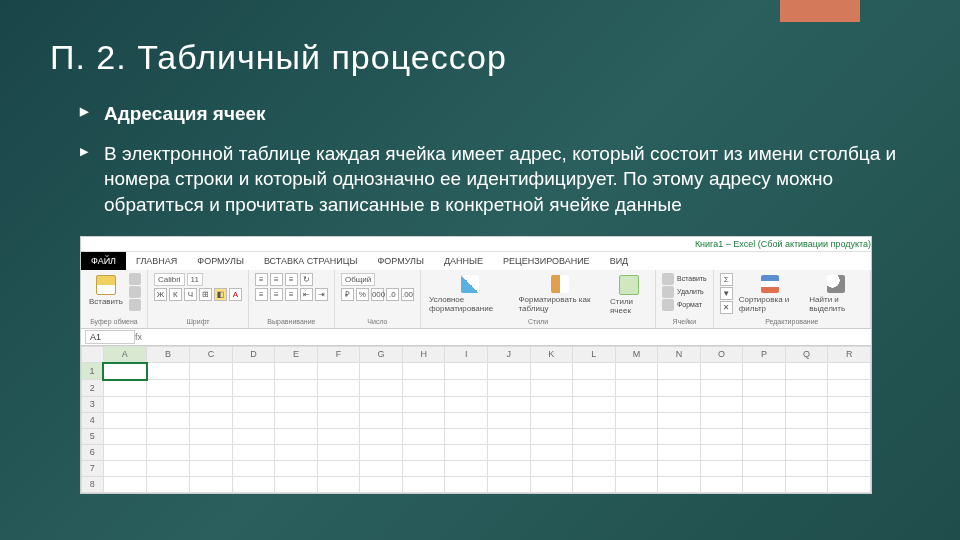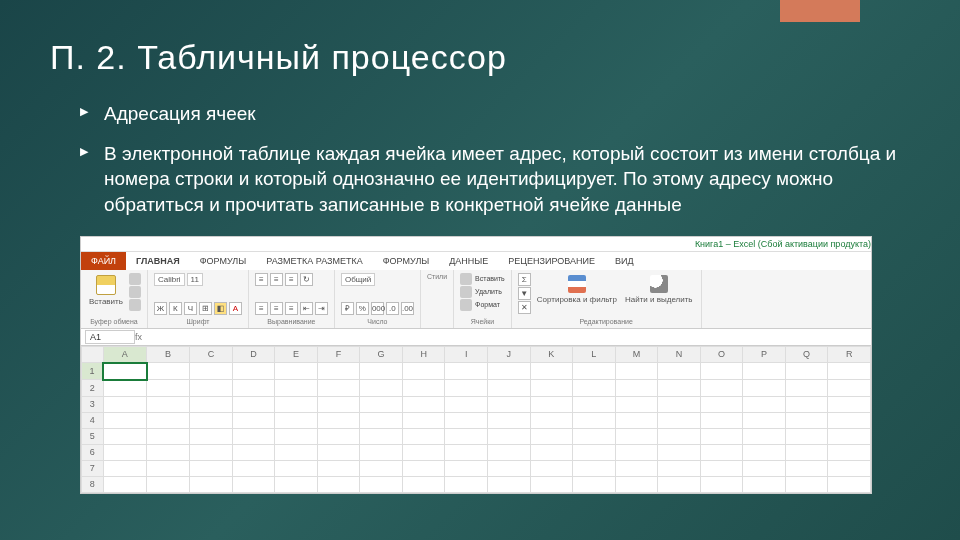--- a/index.html
+++ b/index.html
@@ -3,45 +3,45 @@
 <meta charset="utf-8">
 <style>
 html,body{margin:0;padding:0;width:960px;height:540px;overflow:hidden;font-family:"Segoe UI",Arial,sans-serif}
 body{background:linear-gradient(135deg,#1a4548 0%,#2a5f5d 50%,#1f4d4b 100%);position:relative}
 .accent{position:absolute;top:0;right:100px;width:80px;height:22px;background:#d47a5a}
 .slide{padding:30px 50px 15px 50px;color:#fff}
 .title{font-size:34px;font-weight:300;letter-spacing:1px;margin:8px 0 24px 0}
 .bullets{list-style:none;padding:0;margin:0 0 18px 30px}
 .bullets li{position:relative;padding-left:24px;margin-bottom:14px;font-size:19px;line-height:1.35;font-weight:300}
 .bullets li::before{content:"▶";position:absolute;left:0;top:3px;font-size:11px;color:#fff}
-.bullets li.bold{font-weight:400}
+.bullets li.bold{font-weight:700}
 .excel{margin-left:30px;background:#fff;color:#333;font-size:9px;width:790px;border:1px solid #ccc}
 .titlebar{background:#fff;color:#1a7c3a;text-align:right;font-size:9px;padding:2px 0;border-bottom:1px solid #ddd}
 .tabs{display:flex;background:#fff;font-size:9px}
 .tab{padding:4px 10px;color:#444}
-.tab.file{background:#c2410c;color:#fff}
-.tab.active{font-weight:700}
+.tab.file{background:#000000;color:#fff}
+.tab.active{font-weight:400}
 .ribbon{display:flex;background:#f5f5f5;border-bottom:1px solid #ccc;height:58px;font-size:8px;color:#555}
 .group{border-right:1px solid #ddd;padding:3px 6px;display:flex;flex-direction:column;justify-content:space-between}
 .group-content{display:flex;gap:4px;align-items:flex-start;flex:1}
 .group-label{text-align:center;font-size:7px;color:#777;white-space:nowrap}
 .bigbtn{display:flex;flex-direction:column;align-items:center;gap:2px;padding:2px}
 .ico{width:18px;height:18px;display:inline-block;background:#ccc;border-radius:2px}
 .ico.sm{width:12px;height:12px}
 .ico.paste{background:linear-gradient(180deg,#f0d060 50%,#fff 50%);border:1px solid #c0a040}
 .ico.cond{background:linear-gradient(45deg,#5ab0e0 50%,#fff 50%)}
 .ico.fmt{background:linear-gradient(90deg,#e0a050 50%,#fff 50%)}
 .ico.style{background:#d0e8c0;border:1px solid #8abe70}
 .ico.sort{background:linear-gradient(180deg,#5a8ed0 33%,#fff 33%,#fff 66%,#e07050 66%)}
 .ico.find{background:radial-gradient(circle at 30% 30%,#fff 40%,#888 41%)}
 .fontrow{display:flex;gap:2px;align-items:center}
 .dd{border:1px solid #ccc;background:#fff;padding:1px 3px;font-size:8px}
 .btnrow{display:flex;gap:2px}
 .sq{width:11px;height:11px;border:1px solid #bbb;background:#fff;font-size:8px;line-height:11px;text-align:center;color:#555}
-.alignbox{display:flex;flex-direction:column;gap:16px}
+.alignbox{display:flex;flex-direction:column;gap:2px}
 .stacksm{display:flex;flex-direction:column;gap:1px;font-size:7px;color:#444}
 .stacksm div{display:flex;gap:3px;align-items:center;white-space:nowrap}
 .cellref{display:flex;background:#fff;border-bottom:1px solid #ccc;padding:1px 4px;gap:0;align-items:center}
 .namebox{width:40px;border:1px solid #ccc;padding:1px 4px;font-size:9px}
 .fx{color:#777;font-size:9px}
 .grid{border-collapse:collapse;width:100%}
 .grid th,.grid td{border:1px solid #ddd;font-size:9px;height:13px;min-width:38px;text-align:center;color:#666;background:#fff}
 .grid th{background:#f0f0f0;font-weight:400}
 .grid th.rh{width:18px;min-width:18px}
 .grid td.rh{background:#f0f0f0;width:18px;min-width:18px}
@@ -56,21 +56,21 @@
 <ul class="bullets">
 <li class="bold">Адресация ячеек</li>
 <li>В электронной таблице каждая ячейка имеет адрес, который состоит из имени столбца и номера строки и который однозначно ее идентифицирует. По этому адресу можно обратиться и прочитать записанные в конкретной ячейке данные</li>
 </ul>
 <div class="excel">
 <div class="titlebar">Книга1 – Excel (Сбой активации продукта)</div>
 <div class="tabs">
 <div class="tab file">ФАЙЛ</div>
 <div class="tab active">ГЛАВНАЯ</div>
 <div class="tab">ФОРМУЛЫ</div>
-<div class="tab">РАЗМЕТКА РАЗМЕТКА</div>
+<div class="tab">ВСТАВКА СТРАНИЦЫ</div>
 <div class="tab">ФОРМУЛЫ</div>
 <div class="tab">ДАННЫЕ</div>
 <div class="tab">РЕЦЕНЗИРОВАНИЕ</div>
 <div class="tab">ВИД</div>
 </div>
 <div class="ribbon">
 <div class="group">
 <div class="group-content">
 <div class="bigbtn">
               <span class="ico paste"></span>
@@ -140,20 +140,34 @@
                 <span class="sq">%</span>
                 <span class="sq">000</span>
                 <span class="sq">.0</span>
                 <span class="sq">.00</span>
               </div>
 </div>
           </div>
 <div class="group-label">Число</div>
 </div>
 <div class="group">
+<div class="group-content">
+<div class="bigbtn">
+              <span class="ico cond"></span>
+              <span>Условное форматирование</span>
+            </div>
+<div class="bigbtn">
+              <span class="ico fmt"></span>
+              <span>Форматировать как таблицу</span>
+            </div>
+<div class="bigbtn">
+              <span class="ico style"></span>
+              <span>Стили ячеек</span>
+            </div>
+</div>
 <div class="group-label">Стили</div>
 </div>
 <div class="group">
 <div class="group-content">
             <div class="stacksm">
 <div>
                 <span class="ico sm"></span>
                 <span>Вставить</span>
               </div>
 <div>

